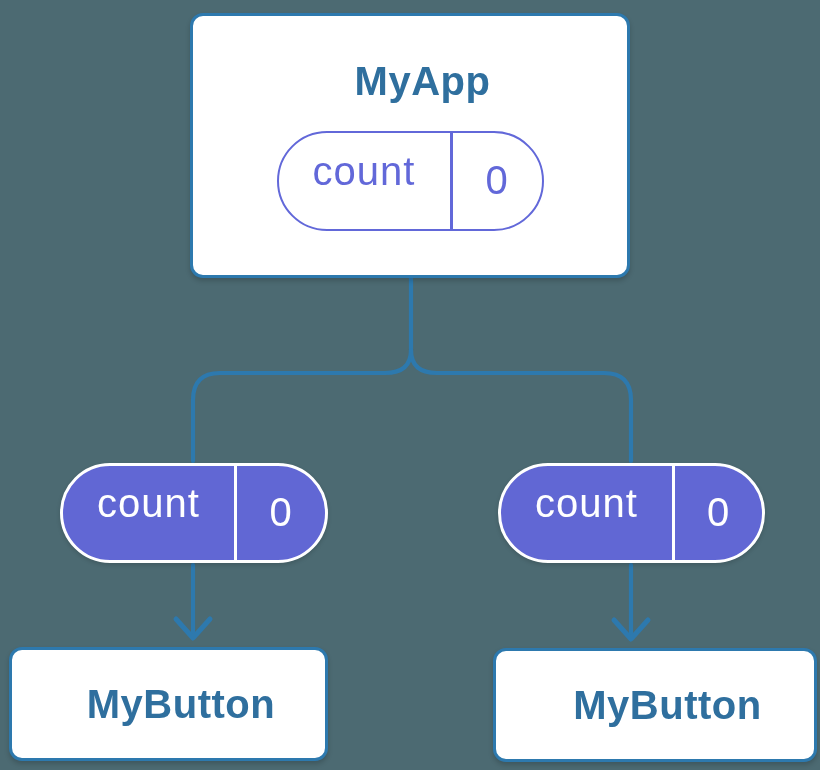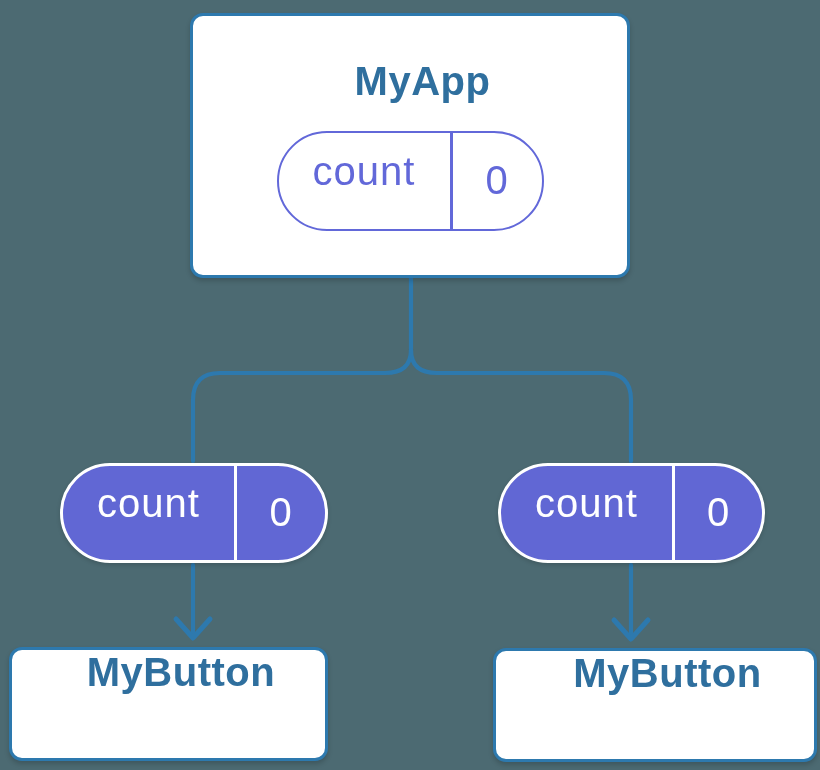--- a/index.html
+++ b/index.html
@@ -32,21 +32,21 @@
 
   .card {
     position: absolute;
     background: var(--card_fill);
     border: 3px solid var(--line_blue);
     border-radius: 13px;
     box-shadow: 0 3px 5px rgba(0,0,0,0.18);
   }
   .app-card { left: 190px; top: 13px; width: 440px; height: 265px; }
   .button-card {
-    display: flex; justify-content: center;
+    display: flex; align-items: center; justify-content: center;
   }
   .button-card-left  { left: 9px;   top: 647px; width: 319px; height: 114px; }
   .button-card-right { left: 493px; top: 648px; width: 324px; height: 114px; }
 
   .node-title {
     color: var(--text_blue);
     font-size: 40px;
     font-weight: 700;
     letter-spacing: 0.5px;
     text-align: center;

